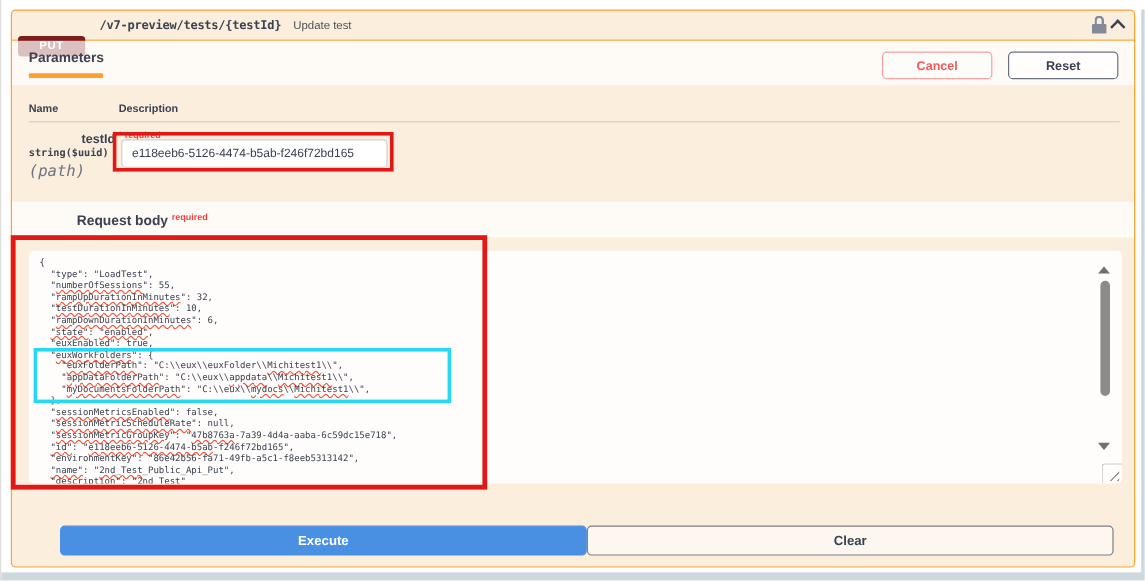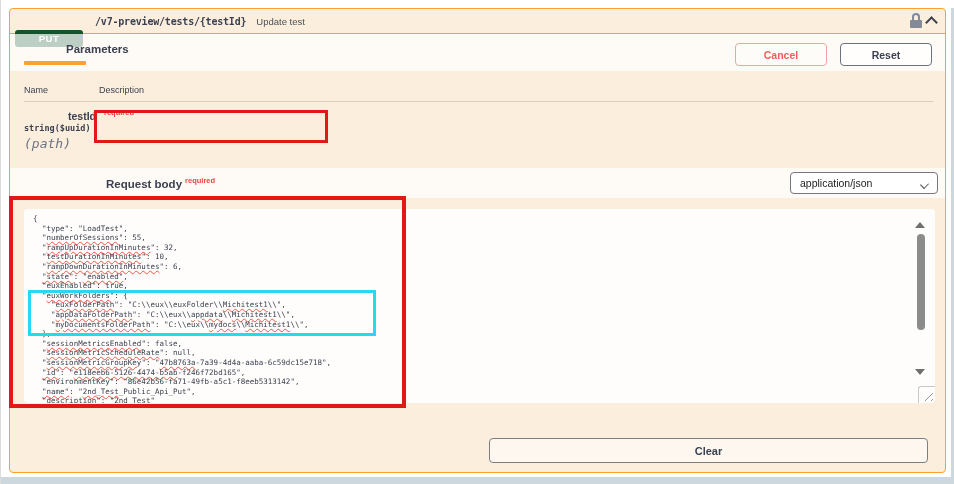--- a/index.html
+++ b/index.html
@@ -9,52 +9,52 @@
            border-left:1px solid #dcdcdc; }
   .edge-bottom { position:absolute; left:0; top:477px; width:954px; height:7px; background:#ccd7de; }
   .edge-right  { position:absolute; left:950px; top:8px; width:4px; height:470px; background:#ccd7de; }
 
   .opblock { position:absolute; left:8px; top:8px; width:937px; height:465px;
              border:1px solid #fca130; border-radius:4px; background:#fbeedd; overflow:hidden; }
 
   
   .summary { position:absolute; left:0; top:0; width:100%; height:25px;
              border-bottom:1px solid #fca130; display:flex; align-items:center; }
-  .method-badge { margin-left:5px; width:68px; height:17px; background:#14532d; border-radius:3px;
+  .method-badge { margin-left:5px; width:56px; height:17px; background:#7f1d1d; border-radius:3px;
                   color:#fff; font-weight:bold; font-size:9.5px; letter-spacing:.5px;
                   display:flex; align-items:center; justify-content:center;
                   text-shadow:0 1px 0 rgba(0,0,0,.1);margin-top:34px; }
   .path { margin-left:12px; font-family:"DejaVu Sans Mono", monospace; font-weight:bold;
           font-size:10px; letter-spacing:-0.2px; color:#3b4151; }
   .summary-desc { margin-left:10px; font-size:9.5px; color:#4a5057; }
   .lock { position:absolute; left:898px; top:4px; width:16px; height:17px; cursor:pointer; }
   .lock .shackle { width:8px; height:7px; border:2px solid #848b98; border-bottom:none;
                    border-radius:4px 4px 0 0; margin:0 auto; }
   .lock .body { width:12px; height:8px; background:#848b98; border-radius:1px; margin:0 auto; }
   .chevron-up { position:absolute; left:917px; top:9px; width:9px; height:9px;
                 border-left:2px solid #3b4151; border-top:2px solid #3b4151;
                 transform:rotate(45deg); cursor:pointer; }
 
   
   .sect { position:absolute; left:0; width:100%; background:rgba(255,255,255,.72); }
   .sect-params { top:25px; height:37px; }
   .sect-body   { top:159px; height:30px; }
-  .sect-title { position:absolute; left:14px; font-weight:bold; font-size:11.5px; color:#3b4151;margin-left:42px; }
+  .sect-title { position:absolute; left:14px; font-weight:bold; font-size:11.5px; color:#3b4151; }
   .params-title { top:9px; }
   .tab-underline { position:absolute; left:14px; top:27px; width:62px; height:4px;
                    background:#fca130; border-radius:1px; }
   .req-sup { color:#f93e3e; font-size:7.5px; font-weight:bold; vertical-align:super; margin-left:3px; }
 
   .btn { position:absolute; top:9px; height:23px; border-radius:4px; font-weight:bold;
          font-size:10.5px; display:flex; align-items:center; justify-content:center; cursor:pointer; }
   .btn-cancel { left:725px; width:92px; border:1px solid #f3a1a1; color:#ef5c5c; background:rgba(255,255,255,.4); }
   .btn-reset  { left:830px; width:92px; border:1px solid #6b7280; color:#3b4151; background:rgba(255,255,255,.8); }
 
   
-  .col-head { position:absolute; font-size:9px; font-weight:normal; color:#3b4151; top:76px; }
+  .col-head { position:absolute; font-size:9px; font-weight:bold; color:#3b4151; top:76px; }
   .col-head-name { left:14px; }
   .col-head-desc { left:89px; }
   .table-divider { position:absolute; left:14px; top:92px; width:909px; height:1px;
                    background:rgba(59,65,81,.18); }
   .param-name { position:absolute; left:14px; top:99px; font-size:10.5px; font-weight:bold;margin-left:44px; }
   .param-type { position:absolute; left:14px; top:114px; font-family:"DejaVu Sans Mono", monospace;
                 font-size:8.5px; font-weight:bold; }
   .param-loc  { position:absolute; left:14px; top:127px; font-family:"DejaVu Sans Mono", monospace;
                 font-size:13px; font-style:italic; color:#6b7480;text-align:center; }
   .param-input { position:absolute; left:91px; top:107px; width:222px; height:24px;
@@ -135,28 +135,25 @@
 
     <div class="col-head col-head-name">Name</div>
     <div class="col-head col-head-desc">Description</div>
     <div class="table-divider"></div>
 
     <div class="param-name">
       <span>testId</span><span class="req-sup">* required</span>
     </div>
     <div class="param-type">string($uuid)</div>
     <div class="param-loc">(path)</div>
+    <input class="param-input" value="e118eeb6-5126-4474-b5ab-f246f72bd165" style="">
 
     <div class="sect sect-body">
       <div class="sect-title body-title">
         <span>Request body</span><span class="req-sup">required</span>
-      </div>
-      <div class="content-type">
-        <span>application/json</span>
-        <span class="select-caret"></span>
       </div>
     </div>
 
     <div class="editor">
       <pre>{
   "type": "LoadTest",
   "<span class="sq">numberOfSessions</span>": 55,
   "<span class="sq">rampUpDurationInMinutes</span>": 32,
   "<span class="sq">testDurationInMinutes</span>": 10,
   "<span class="sq">rampDownDurationInMinutes</span>": 6,
@@ -173,20 +170,21 @@
   <span class="sq">"id"</span>: "<span class="sq">e118eeb6-5126-4474-b5ab</span>-f246f72bd165",
   "environmentKey": "86e42b56-fa71-49fb-a5c1-f8eeb5313142",
   <span class="sq">"name"</span>: "<span class="sq">2nd_Test</span>_Public_Api_Put",
   <span class="sq">"description"</span>: "<span class="sq">2nd Test</span>"</pre>
       <div class="sb-arrow sb-up"></div>
       <div class="sb-thumb"></div>
       <div class="sb-arrow sb-down"></div>
       <div class="resize-grip"></div>
     </div>
 
+    <div class="btn-exec">Execute</div>
     <div class="btn-clear">Clear</div>
   </div>
 
   <div class="ann ann-red-param"></div>
   <div class="ann ann-red-body"></div>
   <div class="ann ann-cyan"></div>
 
   <div class="edge-bottom"></div>
   <div class="edge-right"></div>
 </div>

